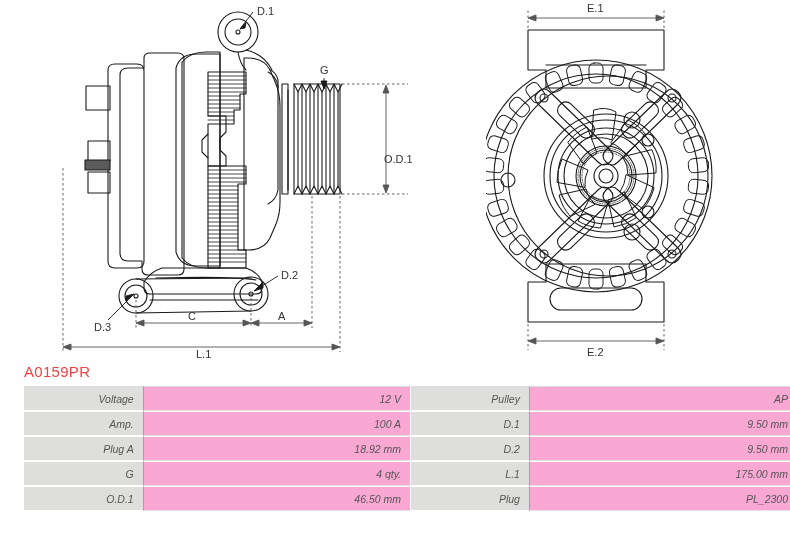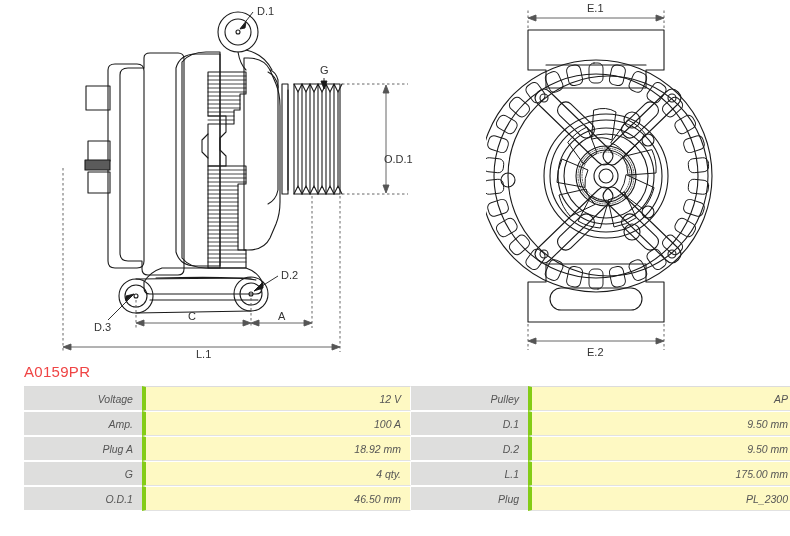--- a/index.html
+++ b/index.html
@@ -79,23 +79,23 @@
   }
   #spec-table tr:first-child td {
     border-top: 1px solid #dcdcdc;
   }
   #spec-table td.lbl {
     background: #dededd;
     width: 110px;
     border-bottom: 1px solid #ffffff;
   }
   #spec-table td.val {
-    background: #fef9c3;
+    background: #f9a8d4;
     width: 277px;
-    border-left: 4px solid #84cc16;
+    border-left: 1px solid #84cc16;
     border-right: 1px solid #ffffff;
   }
   #spec-table td.spacer {
     background: #ffffff;
     width: 0px;
     padding: 0;
     border: none;
   }
 </style>
 </head>

